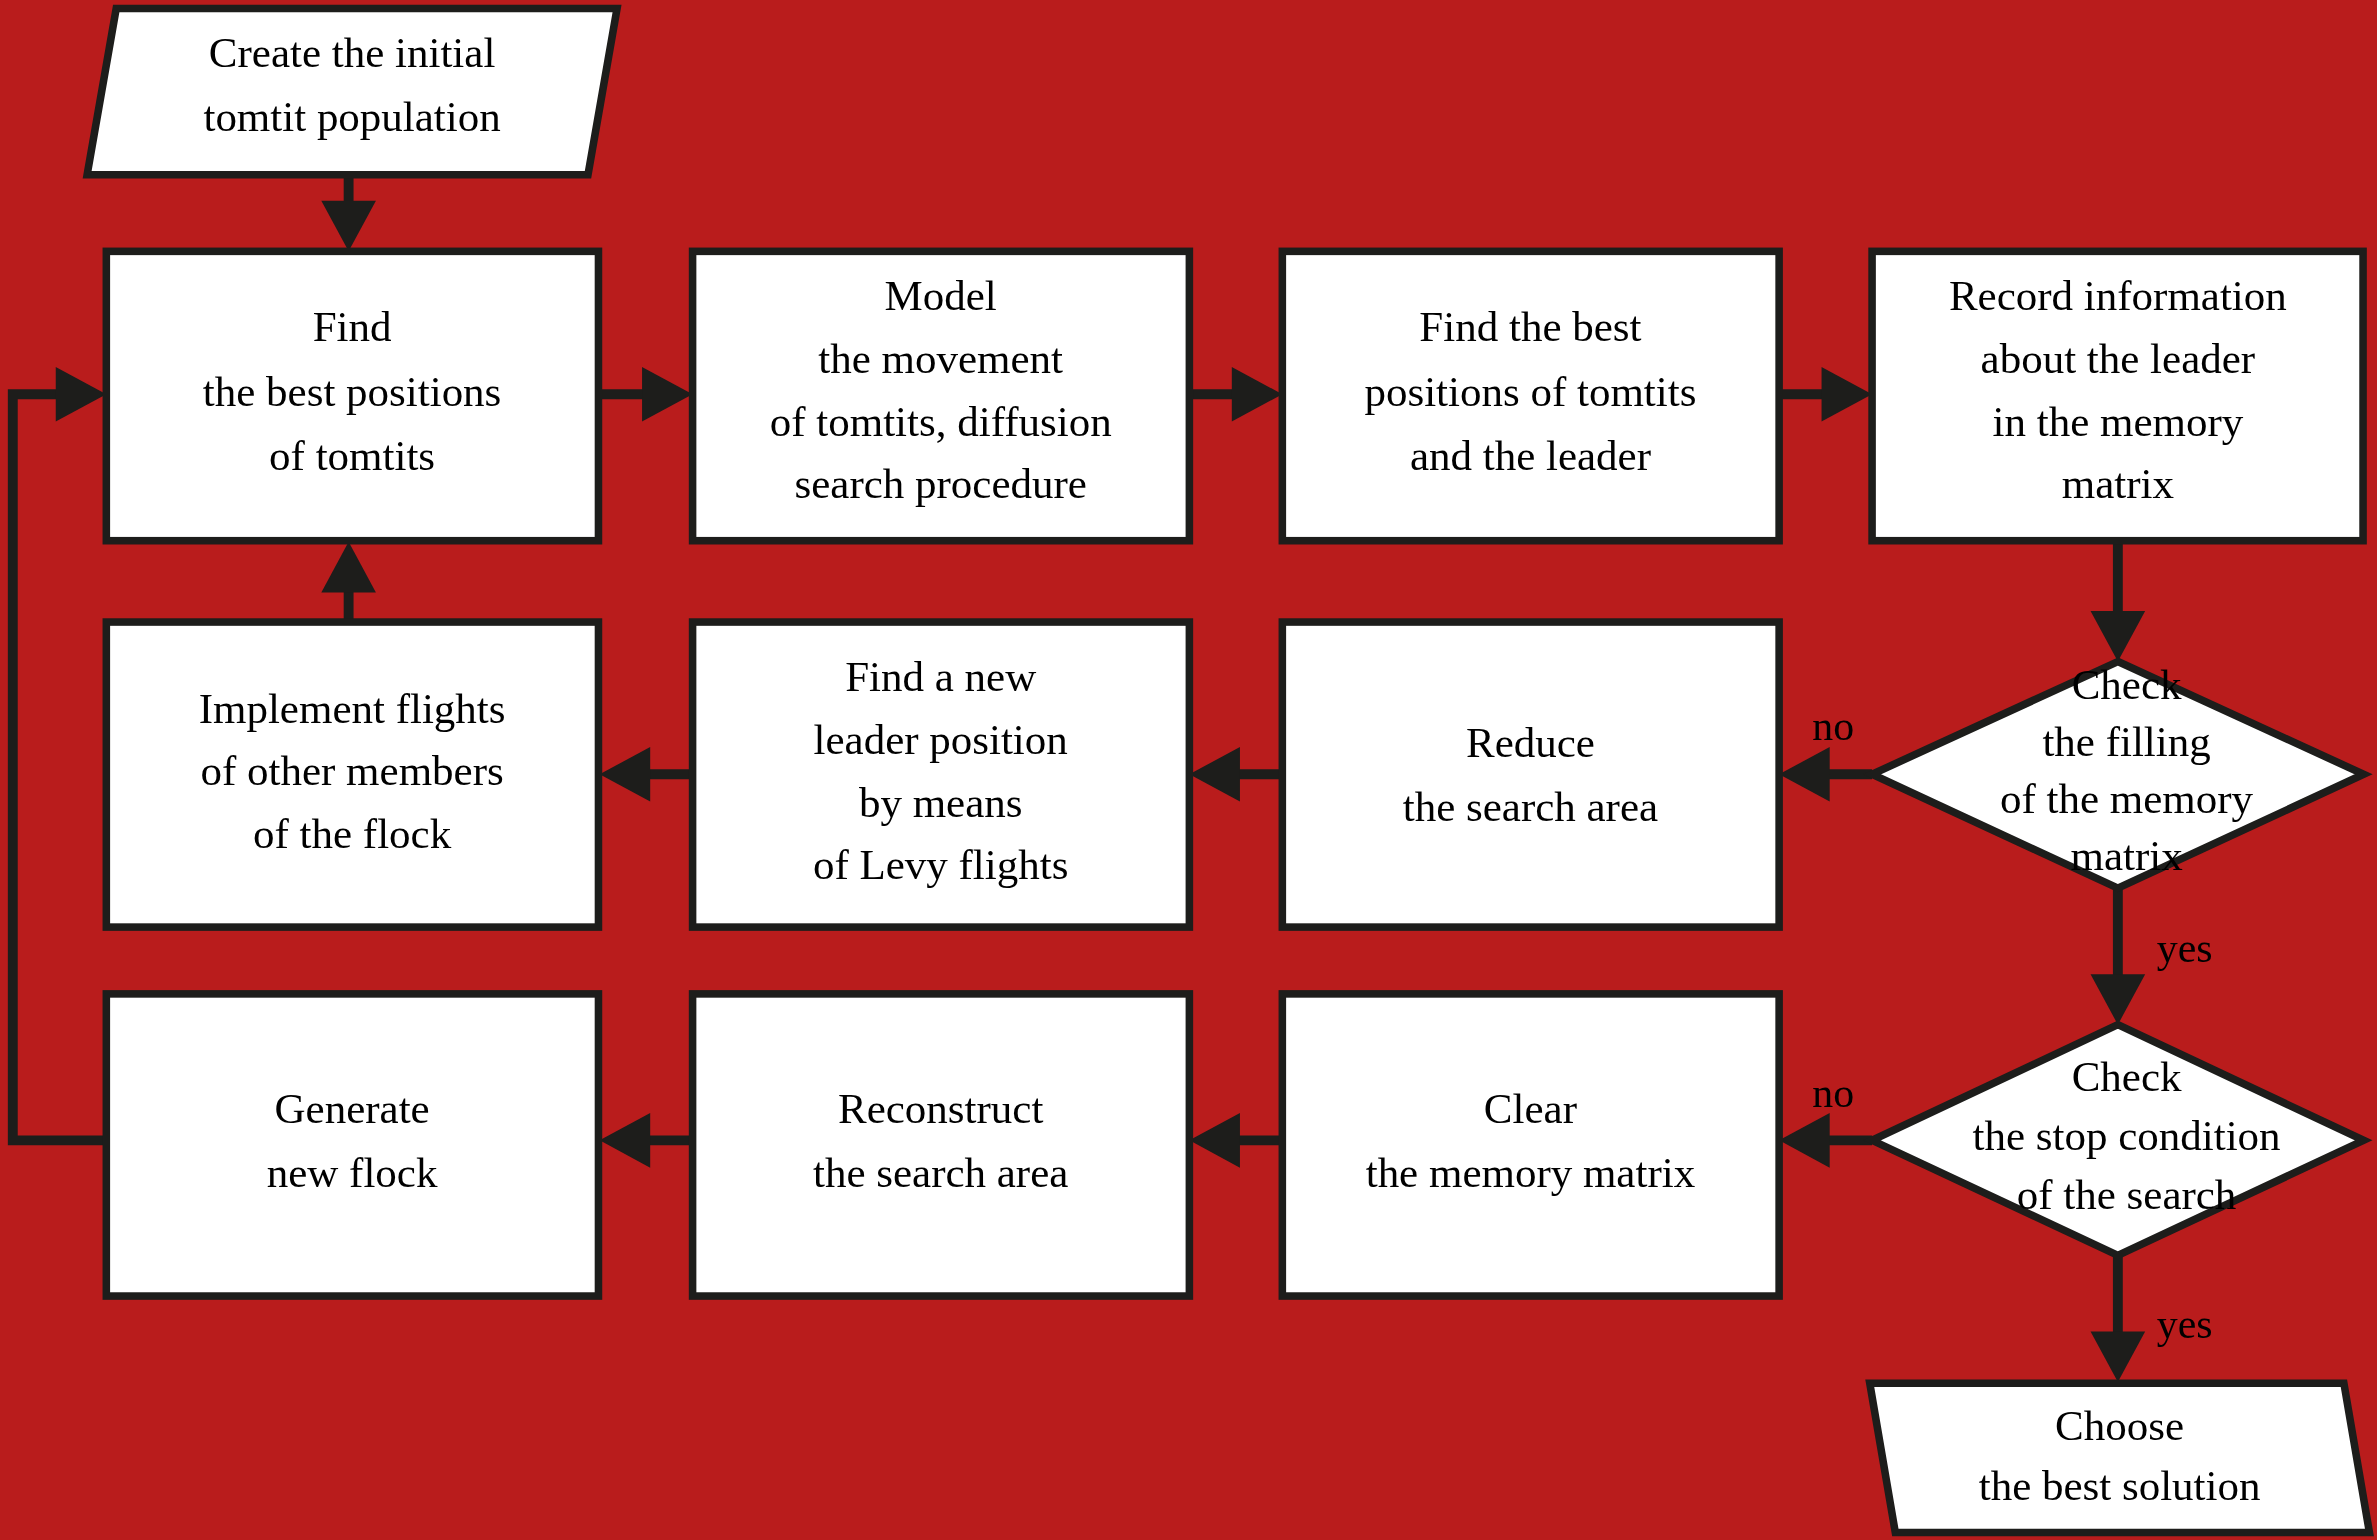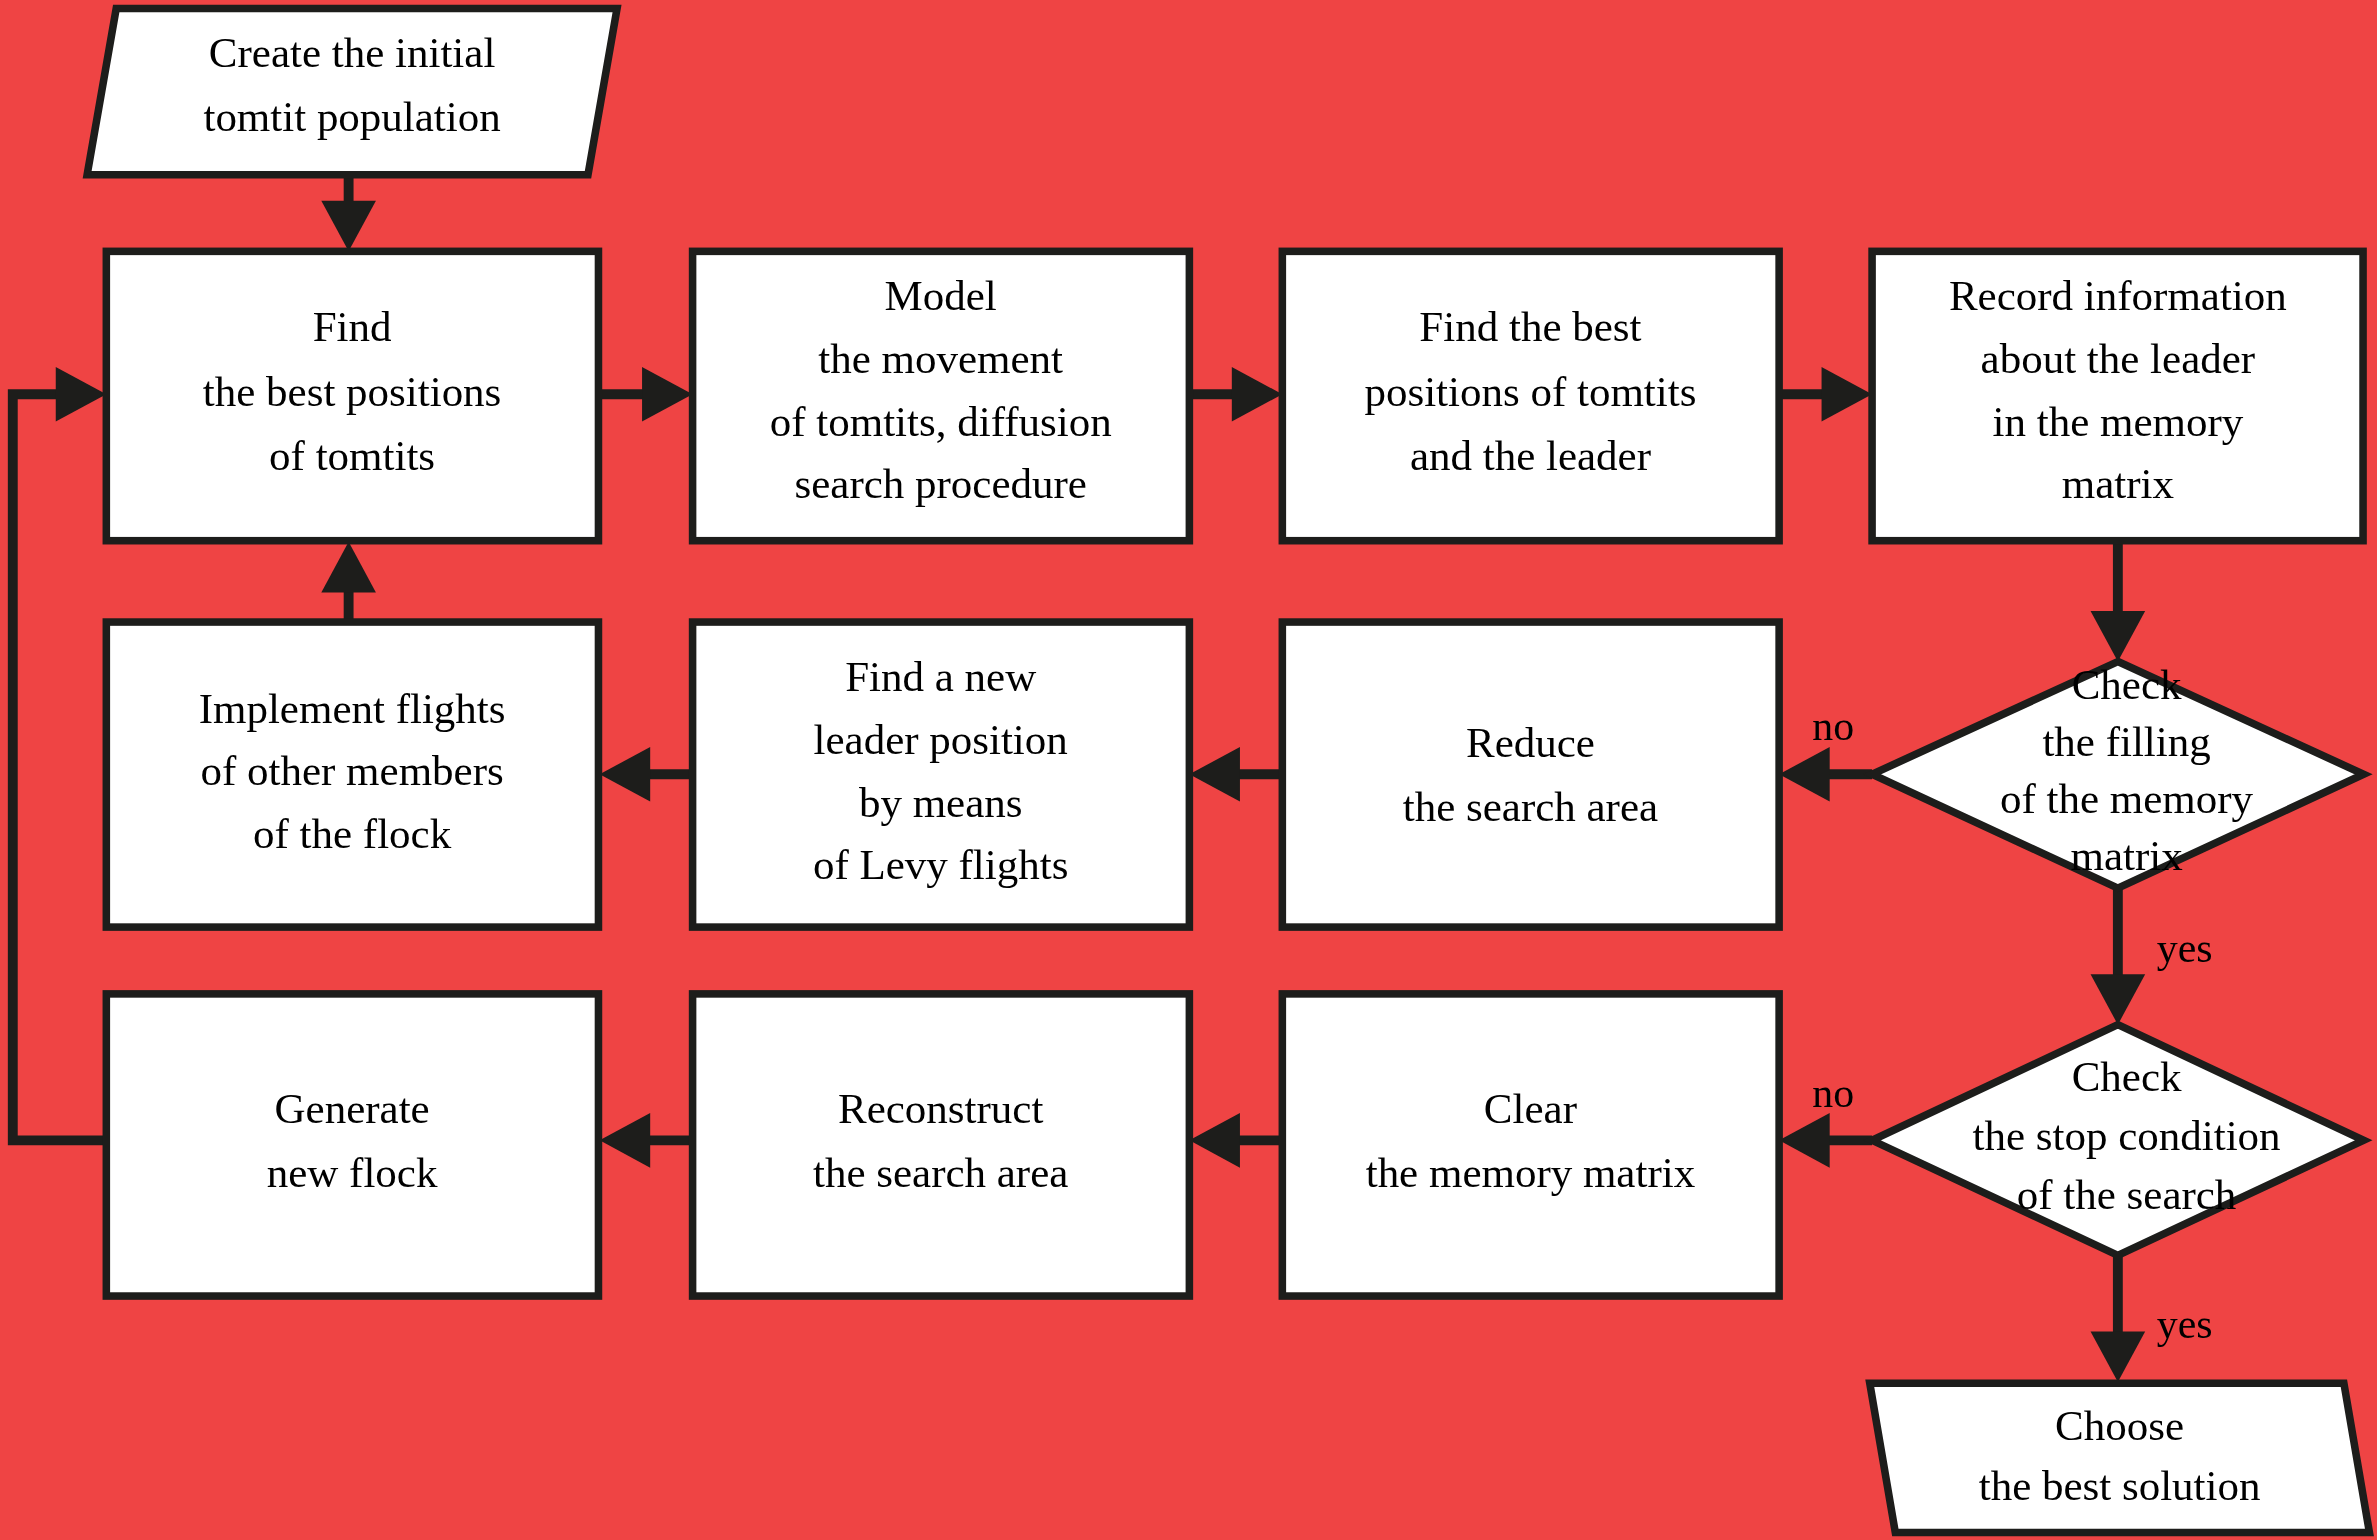--- a/index.html
+++ b/index.html
@@ -8,21 +8,21 @@
     padding: 0;
     background: #ffffff;
   }
   body {
     font-family: "Liberation Serif", "DejaVu Serif", serif;
   }
   #flowchart-root {
     position: relative;
     width: 2377px;
     height: 1541px;
-    background: #ef4444;
+    background: #b91c1c;
     overflow: hidden;
   }
   svg#flow-svg {
     position: absolute;
     top: 0;
     left: 0;
     width: 2377px;
     height: 1541px;
     display: block;
   }

